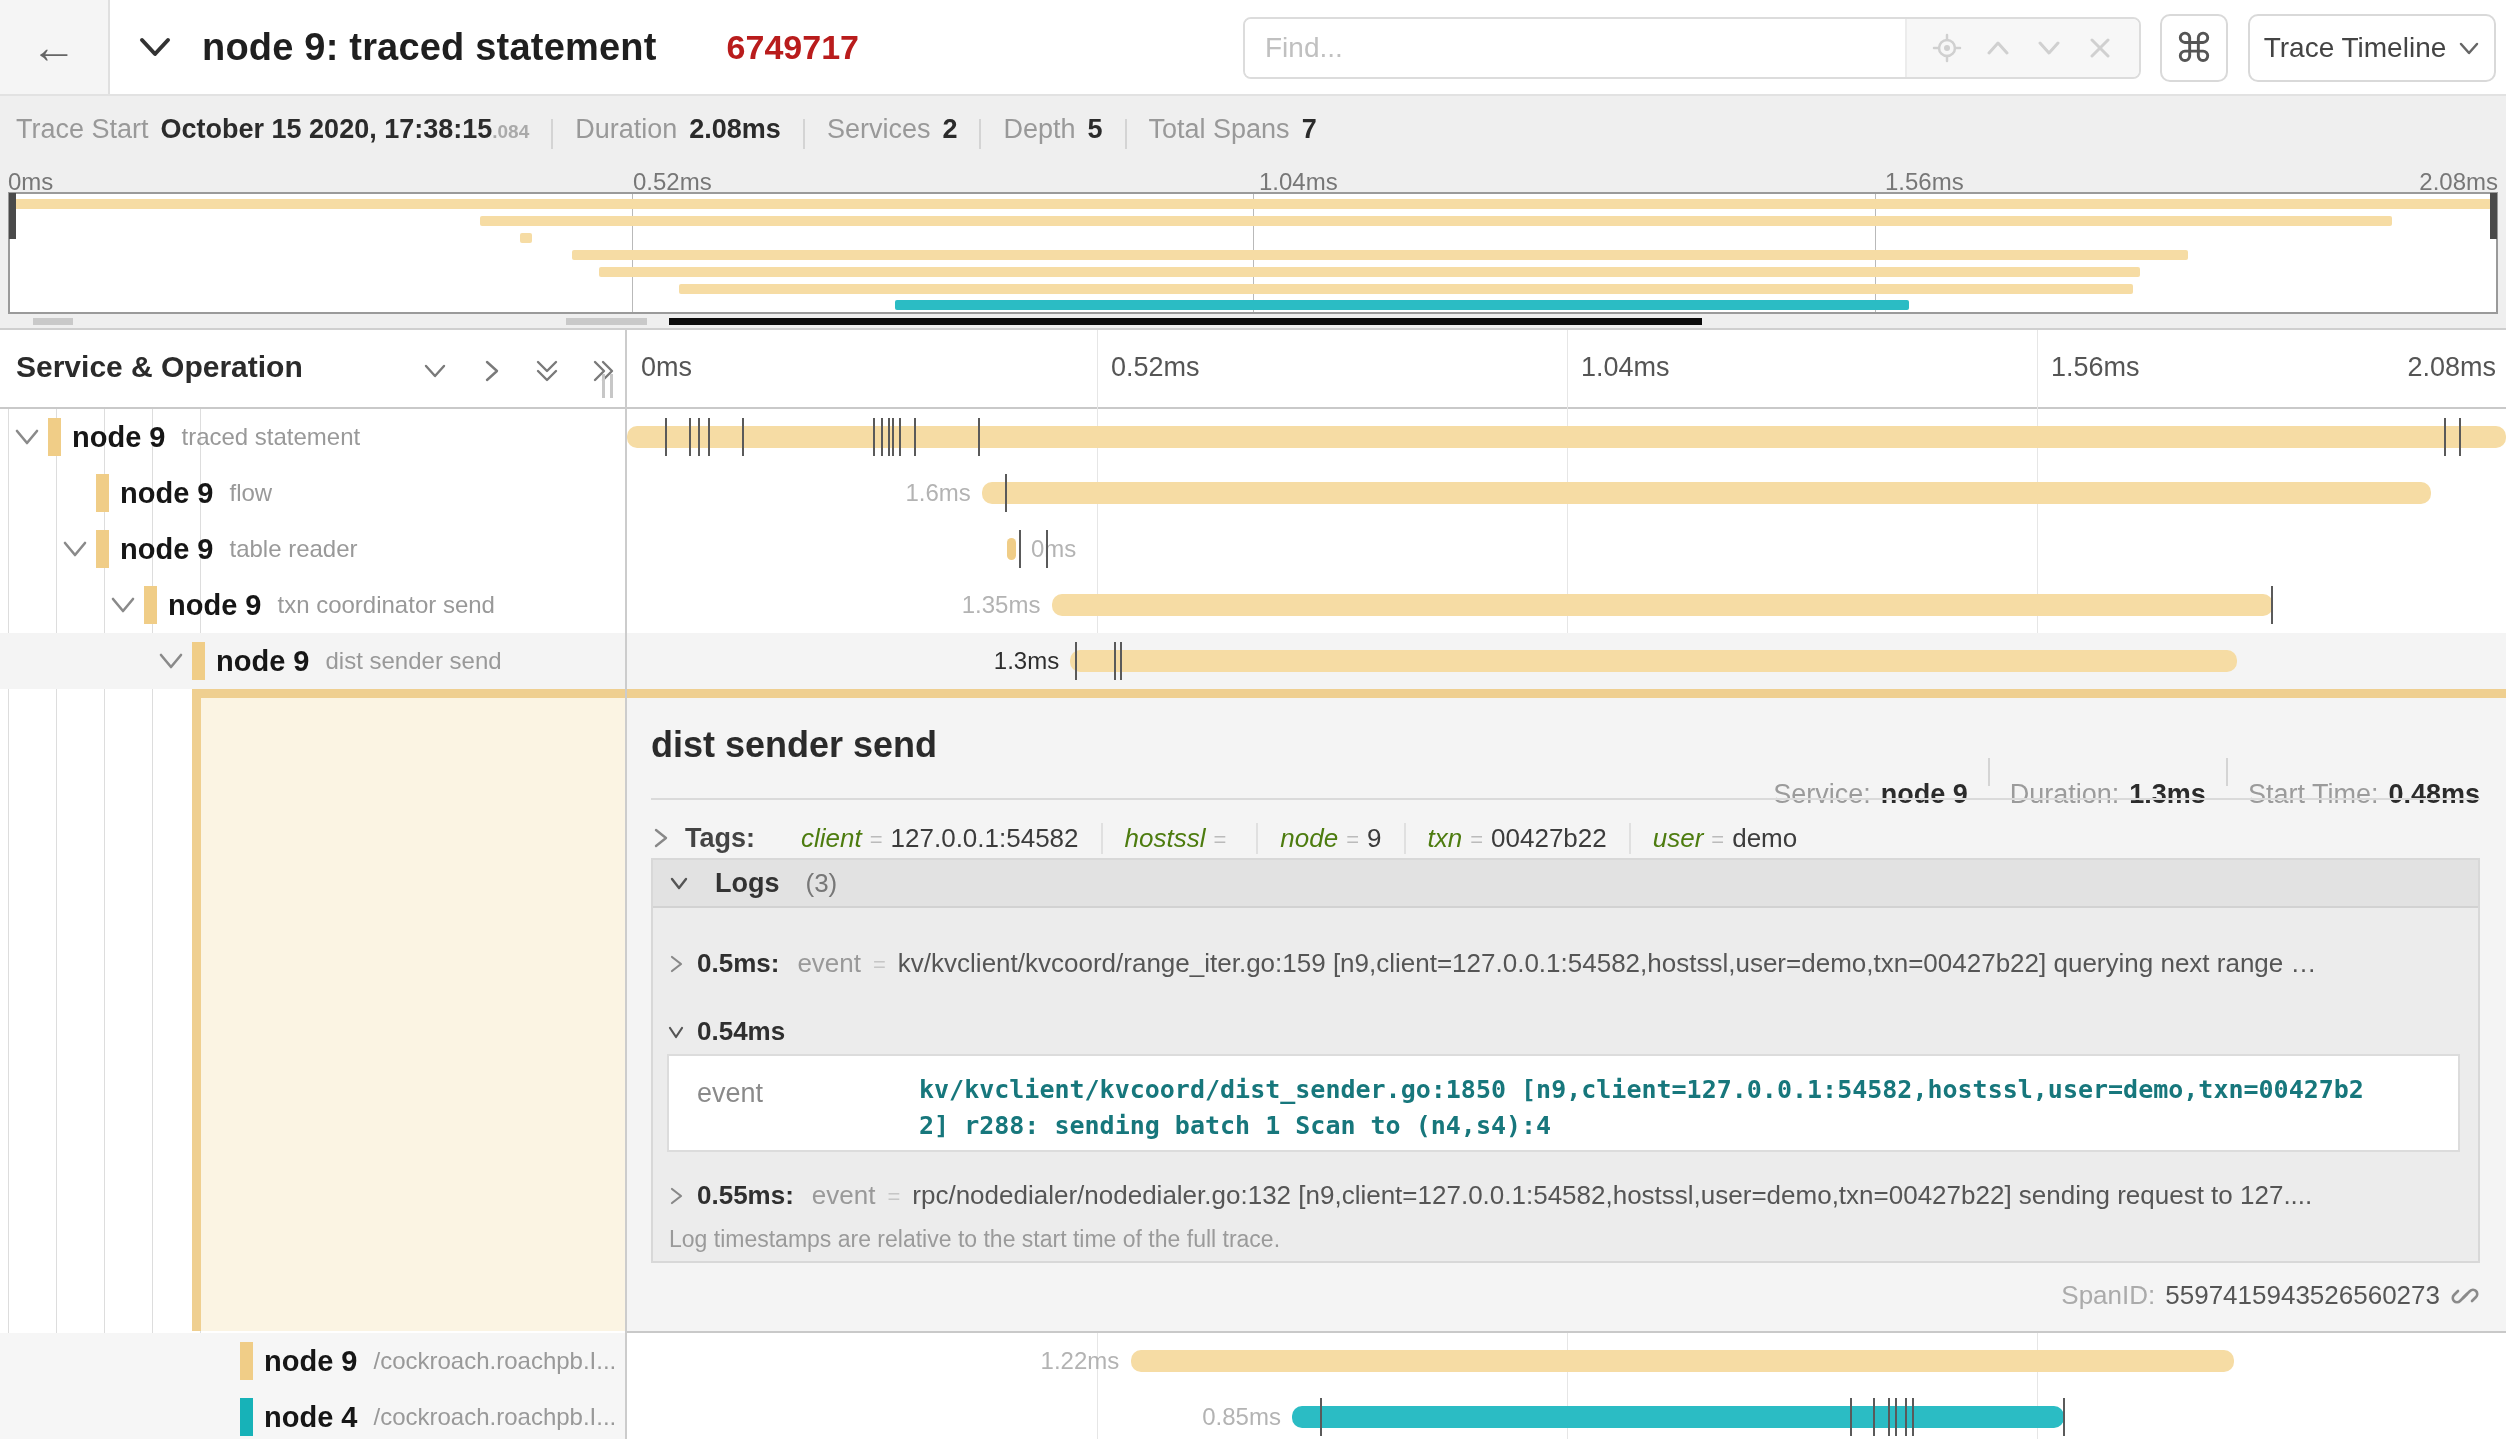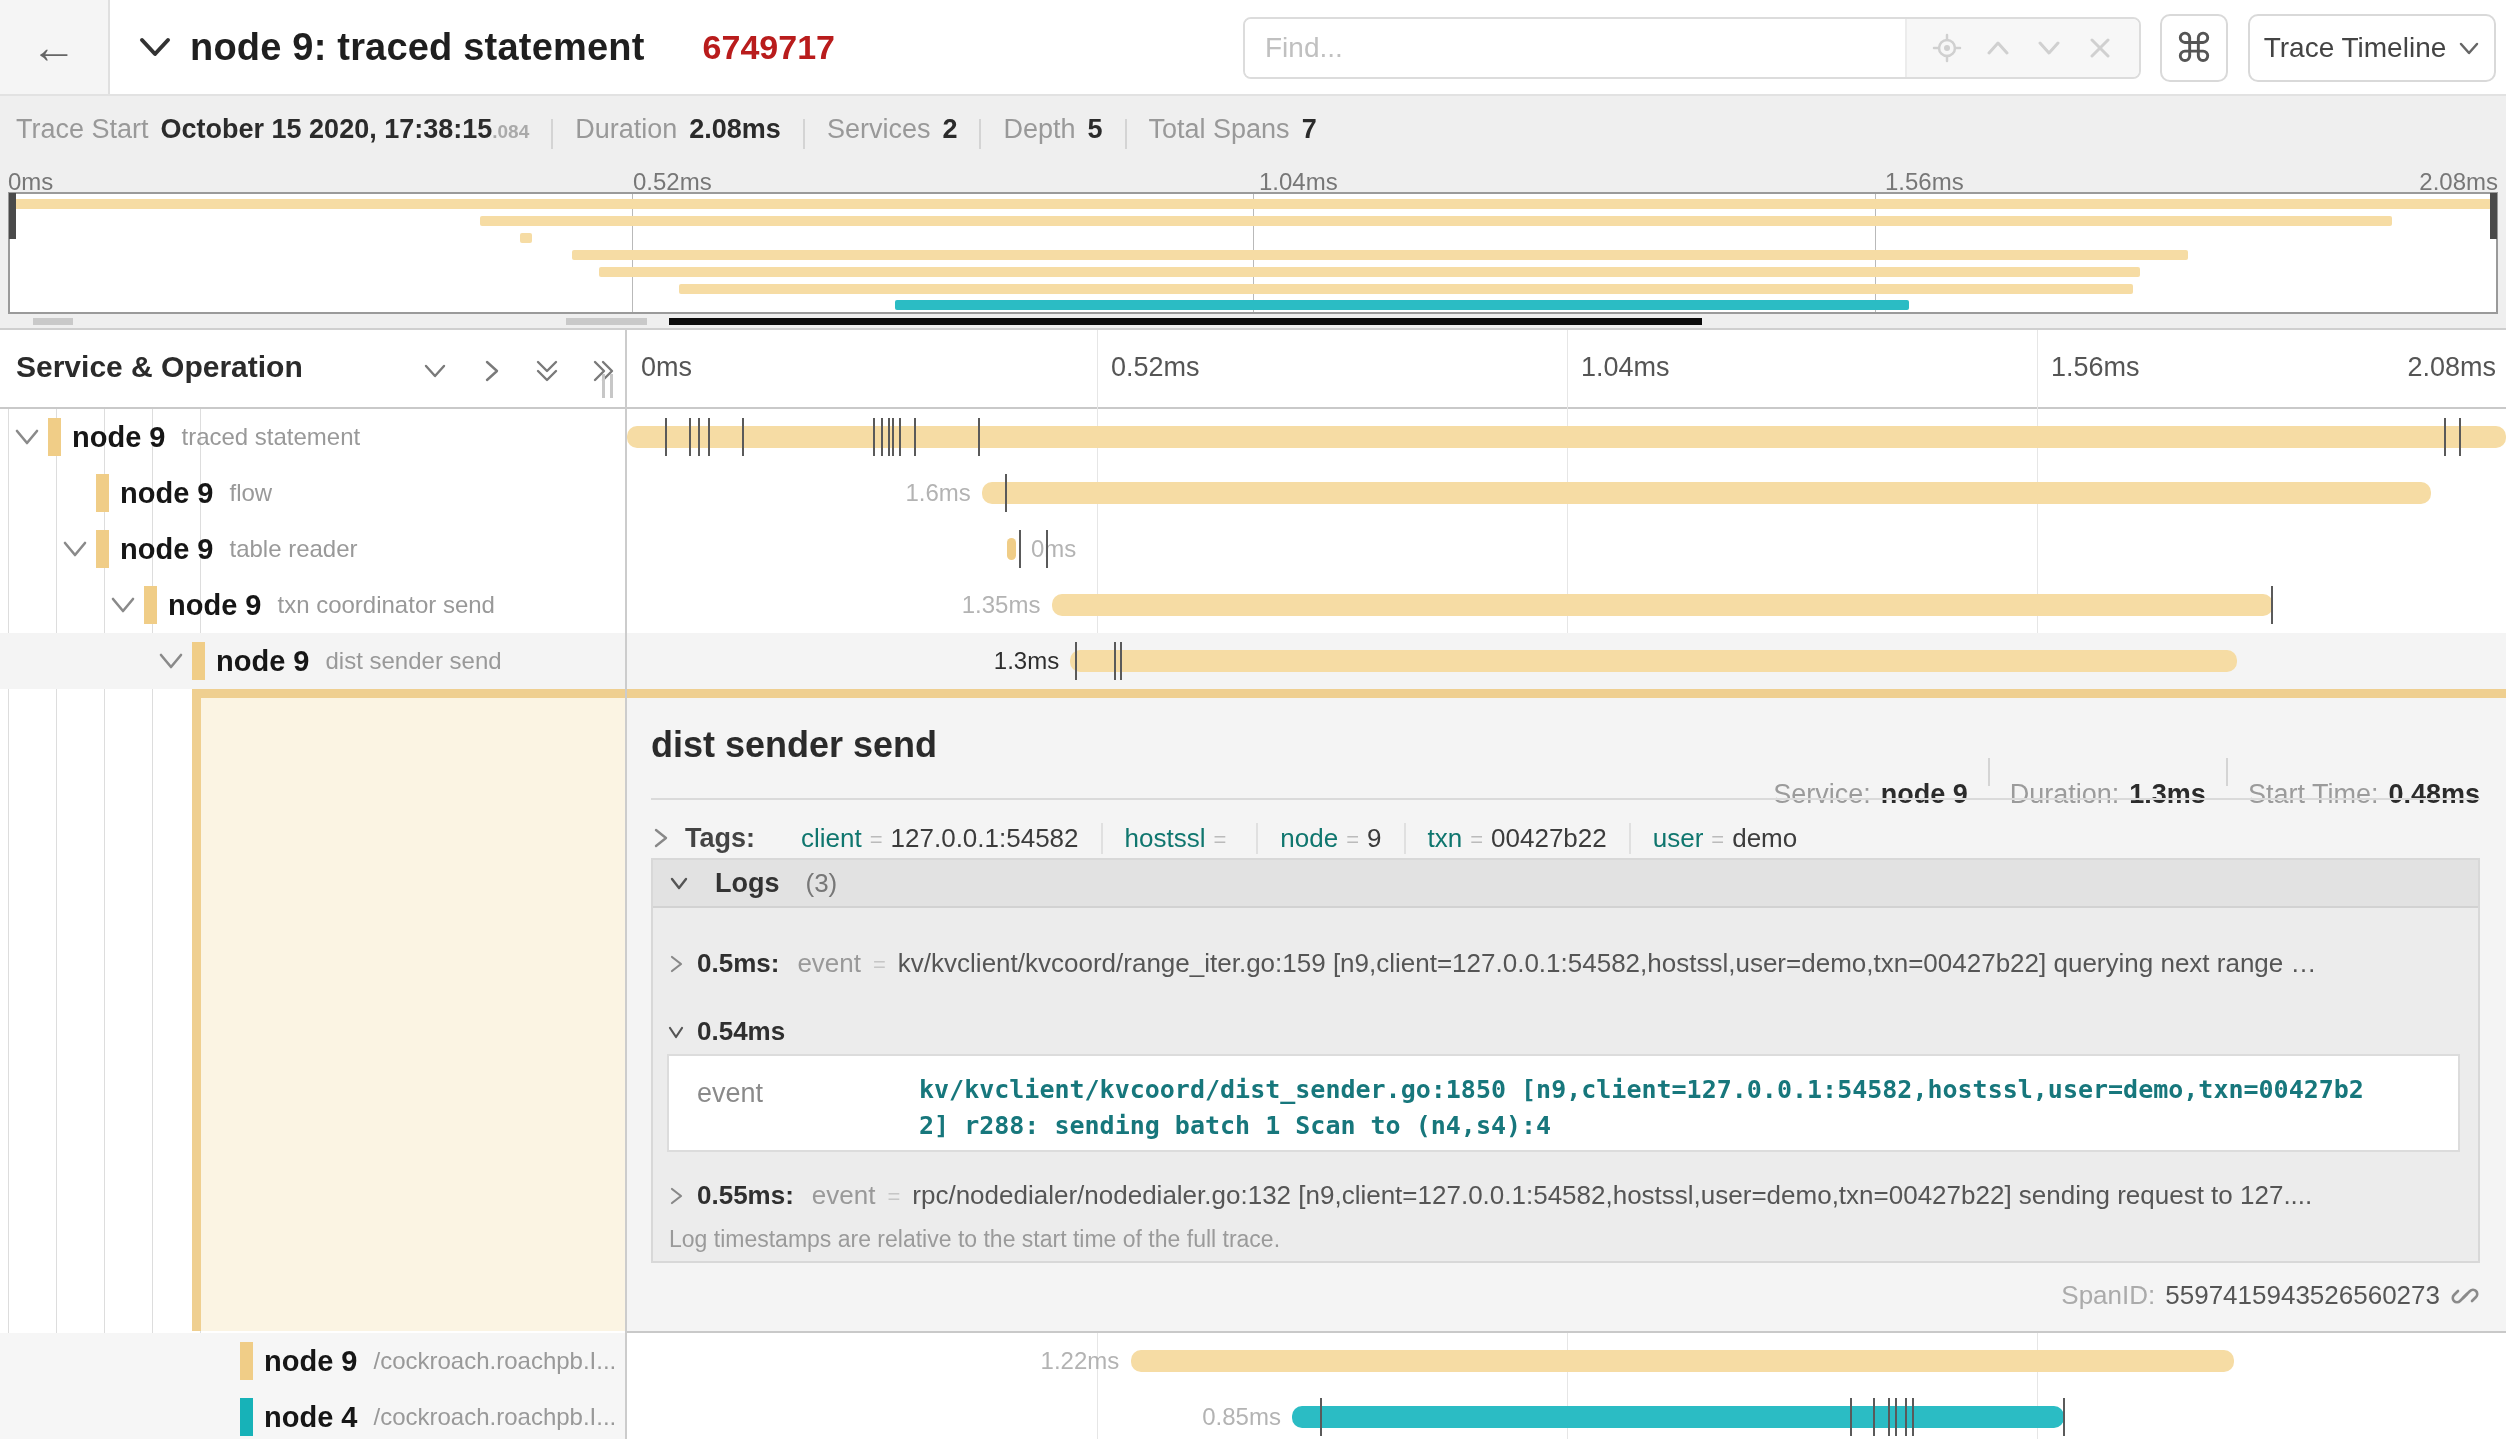--- a/index.html
+++ b/index.html
@@ -6,21 +6,21 @@
   html,body { width:2506px; height:1439px; overflow:hidden; background:#fff;
     font-family:"Liberation Sans", sans-serif; color:#333; }
   .app { position:relative; width:2506px; height:1439px; overflow:hidden; }
 
   
   .hdr { position:absolute; left:0; top:0; width:2506px; height:96px; background:#fff;
     border-bottom:2px solid #e2e2e2; }
   .back { position:absolute; left:0; top:0; width:110px; height:94px; background:#f5f5f5;
     border-right:2px solid #e0e0e0; display:flex; align-items:center; justify-content:center;
     font-size:46px; color:#666; cursor:pointer; }
-  .titlewrap { position:absolute; left:138px; top:0; height:94px; display:flex; align-items:center; gap:18px; }
+  .titlewrap { position:absolute; left:138px; top:0; height:94px; display:flex; align-items:center; gap:30px; }
   .tchev { width:34px; height:24px; }
   .ttl { font-size:38px; font-weight:600; color:#1f1f1f; letter-spacing:.2px; }
   .thash { font-size:34px; font-weight:700; color:#b91c1c;margin-left:40px; }
   .findgrp { position:absolute; left:1243px; top:17px; width:898px; height:62px; display:flex;
     border:2px solid #dcdcdc; border-radius:8px; overflow:hidden; background:#fff; }
   .findinput { flex:0 0 660px; border:none; outline:none; font-size:28px; color:#444; padding:0 20px;
     font-family:"Liberation Sans", sans-serif; background:#fff; }
   .findinput::placeholder { color:#c0c0c0; }
   .findicons { flex:1; background:#f7f7f7; border-left:2px solid #ececec; display:flex;
     align-items:center; justify-content:space-around; padding:0 14px; }
@@ -95,21 +95,21 @@
   .d-meta { position:absolute; right:26px; top:36px; display:flex; align-items:baseline; font-size:27px; }
   .dm-lab { color:#9b9b9b; margin-right:10px;margin-top:45px; }
   .dm-val { color:#2b2b2b; font-weight:700; }
   .dm-sep { width:2px; height:28px; background:#d4d4d4; margin:0 20px; align-self:center; }
   .d-hr { position:absolute; left:24px; right:26px; top:100px; height:2px; background:#dadada; }
   .d-tags { position:absolute; left:24px; top:116px; height:48px; display:flex; align-items:center; }
   .tg-chev { width:20px; height:24px; margin-right:14px; }
   .tg-title { font-size:27px; font-weight:700; color:#444; margin-right:24px; }
   .tag { display:flex; align-items:baseline; padding:0 22px; border-right:2px solid #e0e0e0; font-size:26px; }
   .tag:last-child { border-right:none; }
-  .tag .k { color:#0f766e; }
+  .tag .k { color:#4d7c0f;font-style:italic; }
   .tag .eq { color:#bbb; font-size:22px; margin:0 8px; }
   .tag .v { color:#3c3c3c; }
   .d-logs { position:absolute; left:24px; right:26px; top:160px; height:405px;
     border:2px solid #d8d8d8; background:#ececec; }
   .lg-hdr { position:absolute; left:0; right:0; top:0; height:48px; background:#e2e2e2;
     border-bottom:2px solid #d2d2d2; display:flex; align-items:center; padding-left:16px; gap:26px; cursor:pointer; }
   .lg-chev { width:20px; height:22px; }
   .lg-title { font-size:27px; font-weight:700; color:#333; }
   .lg-count { font-size:26px; color:#777; }
   .lg-body { position:absolute; left:0; right:0; top:48px; bottom:0; }

